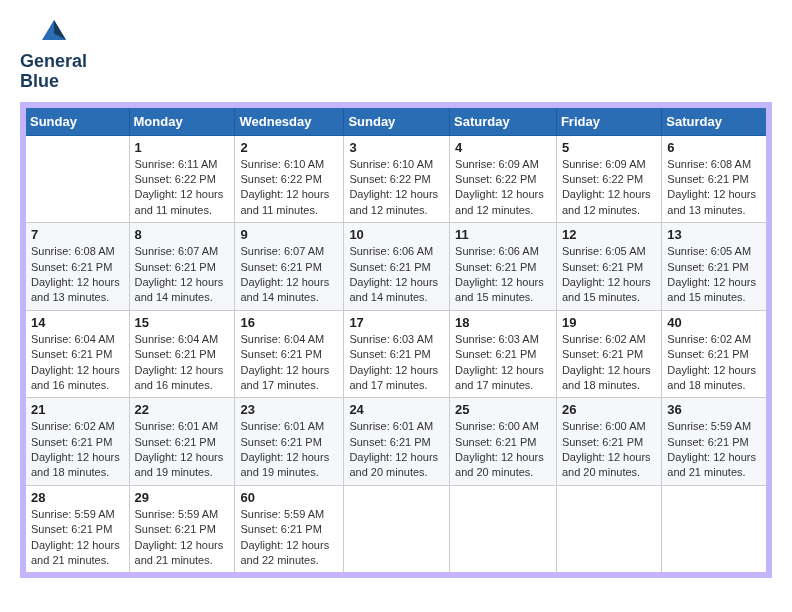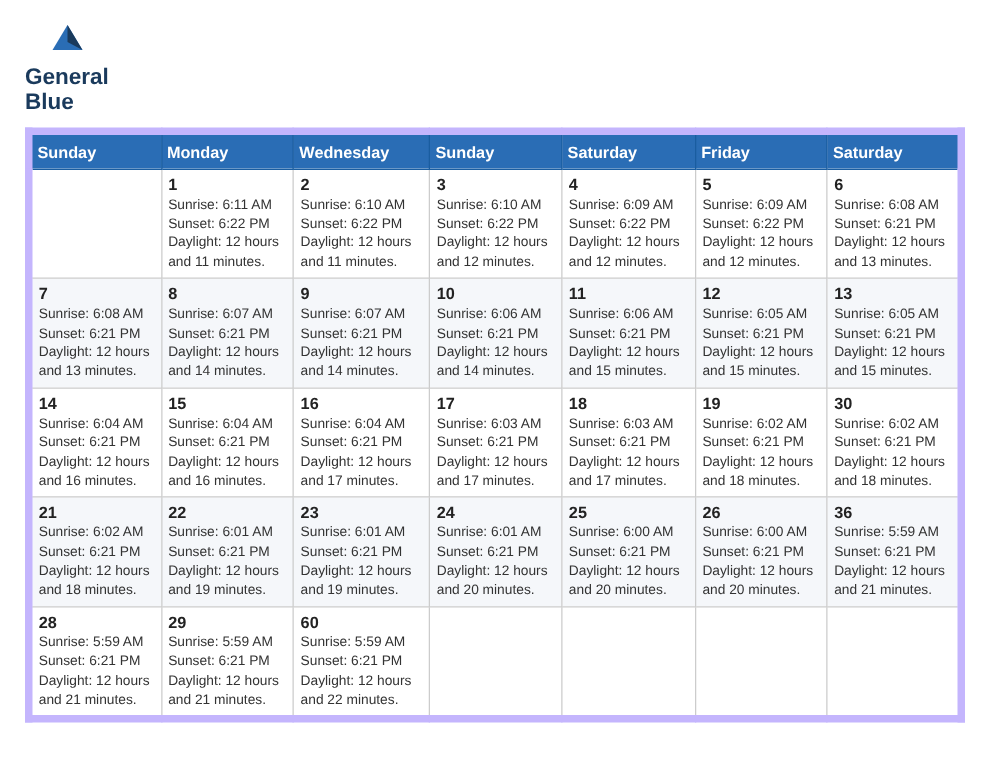--- a/index.html
+++ b/index.html
@@ -260,21 +260,21 @@
 and 17 minutes.</div>
           </td>
           <td>
             <span class="day-num">19</span>
             <div class="day-info" style="white-space: pre-line;">Sunrise: 6:02 AM
 Sunset: 6:21 PM
 Daylight: 12 hours
 and 18 minutes.</div>
           </td>
           <td>
-            <span class="day-num">30</span>
+            <span class="day-num">40</span>
             <div class="day-info" style="white-space: pre-line;">Sunrise: 6:02 AM
 Sunset: 6:21 PM
 Daylight: 12 hours
 and 18 minutes.</div>
           </td>
         </tr>
         <tr>
           <td>
             <span class="day-num">21</span>
             <div class="day-info" style="white-space: pre-line;">Sunrise: 6:02 AM

